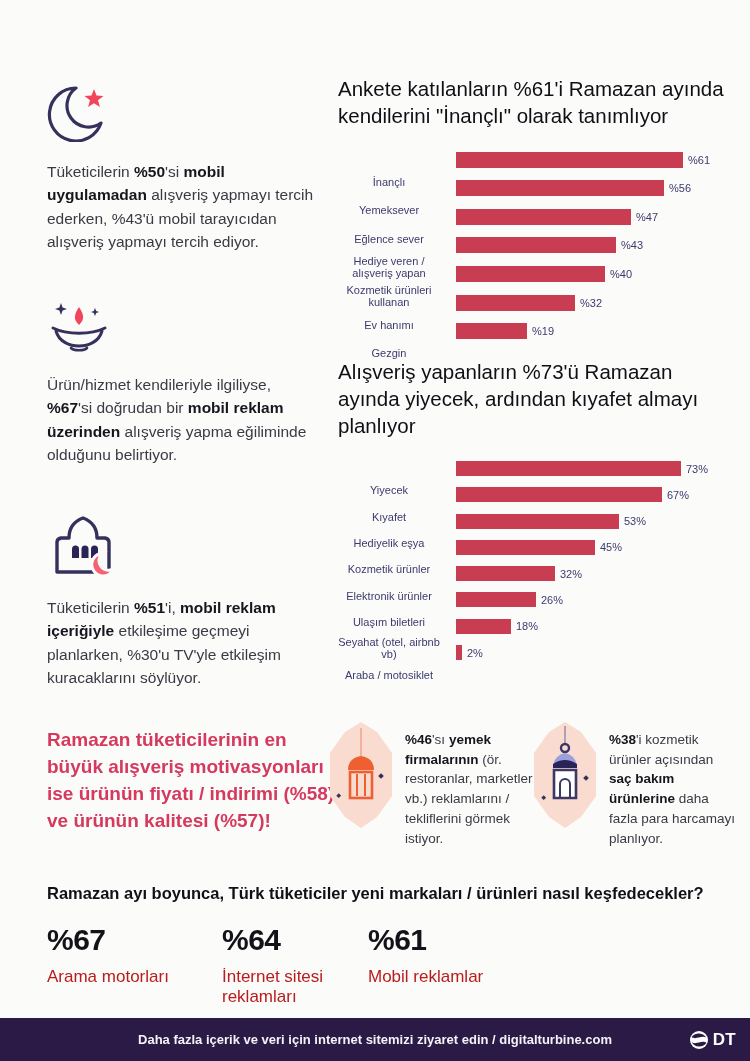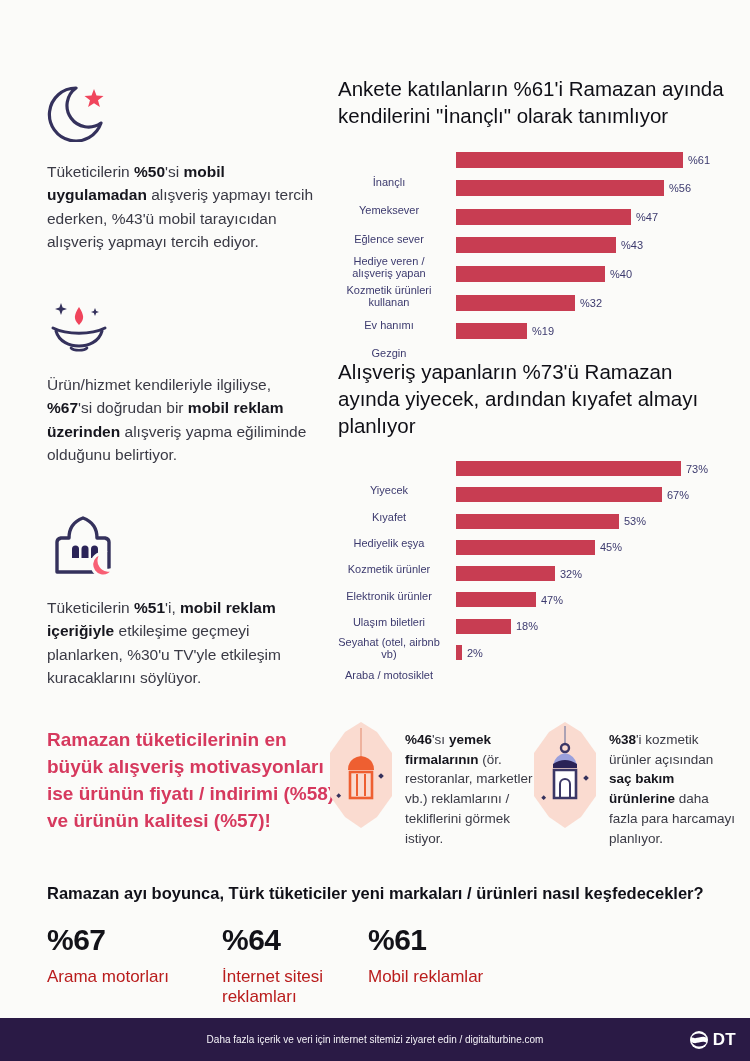--- a/index.html
+++ b/index.html
@@ -46,21 +46,21 @@
 
   
   .discover h3 { margin:0 0 20px; font-size:16.5px; font-weight:700; color:#101018; }
   .stats { display:flex; }
   .stat:nth-child(1){ width:175px; } .stat:nth-child(2){ width:146px; }
   .stat:nth-child(3){ width:184px; } .stat:nth-child(4){ flex:1; }
   .stat-value { font-size:30px; font-weight:800; color:#121218; letter-spacing:-0.5px; }
   .stat-label { font-size:17px; color:#b91c1c; margin-top:10px; }
 
   
-  .footer-text { color:#f5f3f8; font-size:10px; }
+  .footer-text { color:#f5f3f8; font-size:13px;font-weight:bold; }
   .footer-logo { position:absolute; right:14px; top:0; bottom:0;
                  display:flex; align-items:center; gap:4px; }
   .footer-logo-text { color:#ffffff; font-size:17px; font-weight:800; letter-spacing:0.3px; }
 </style>
 </head>
 <body>
 
 <div class="left-col">
 
   <div class="sec sec-1">
@@ -168,21 +168,21 @@
         <div class="bar-value">45%</div>
       </div>
       <div class="chart-row">
         <div class="bar-label">Elektronik ürünler</div>
         <div class="bar" style="width: 99px; background: rgb(200, 61, 82);"></div>
         <div class="bar-value">32%</div>
       </div>
       <div class="chart-row">
         <div class="bar-label">Ulaşım biletleri</div>
         <div class="bar" style="width: 80px; background: rgb(200, 61, 82);"></div>
-        <div class="bar-value">47%</div>
+        <div class="bar-value">26%</div>
       </div>
       <div class="chart-row">
         <div class="bar-label">Seyahat (otel, airbnb vb)</div>
         <div class="bar" style="width: 55px; background: rgb(200, 61, 82);"></div>
         <div class="bar-value">18%</div>
       </div>
       <div class="chart-row">
         <div class="bar-label">Araba / motosiklet</div>
         <div class="bar" style="width: 6px; background: rgb(200, 61, 82);"></div>
         <div class="bar-value">2%</div>

